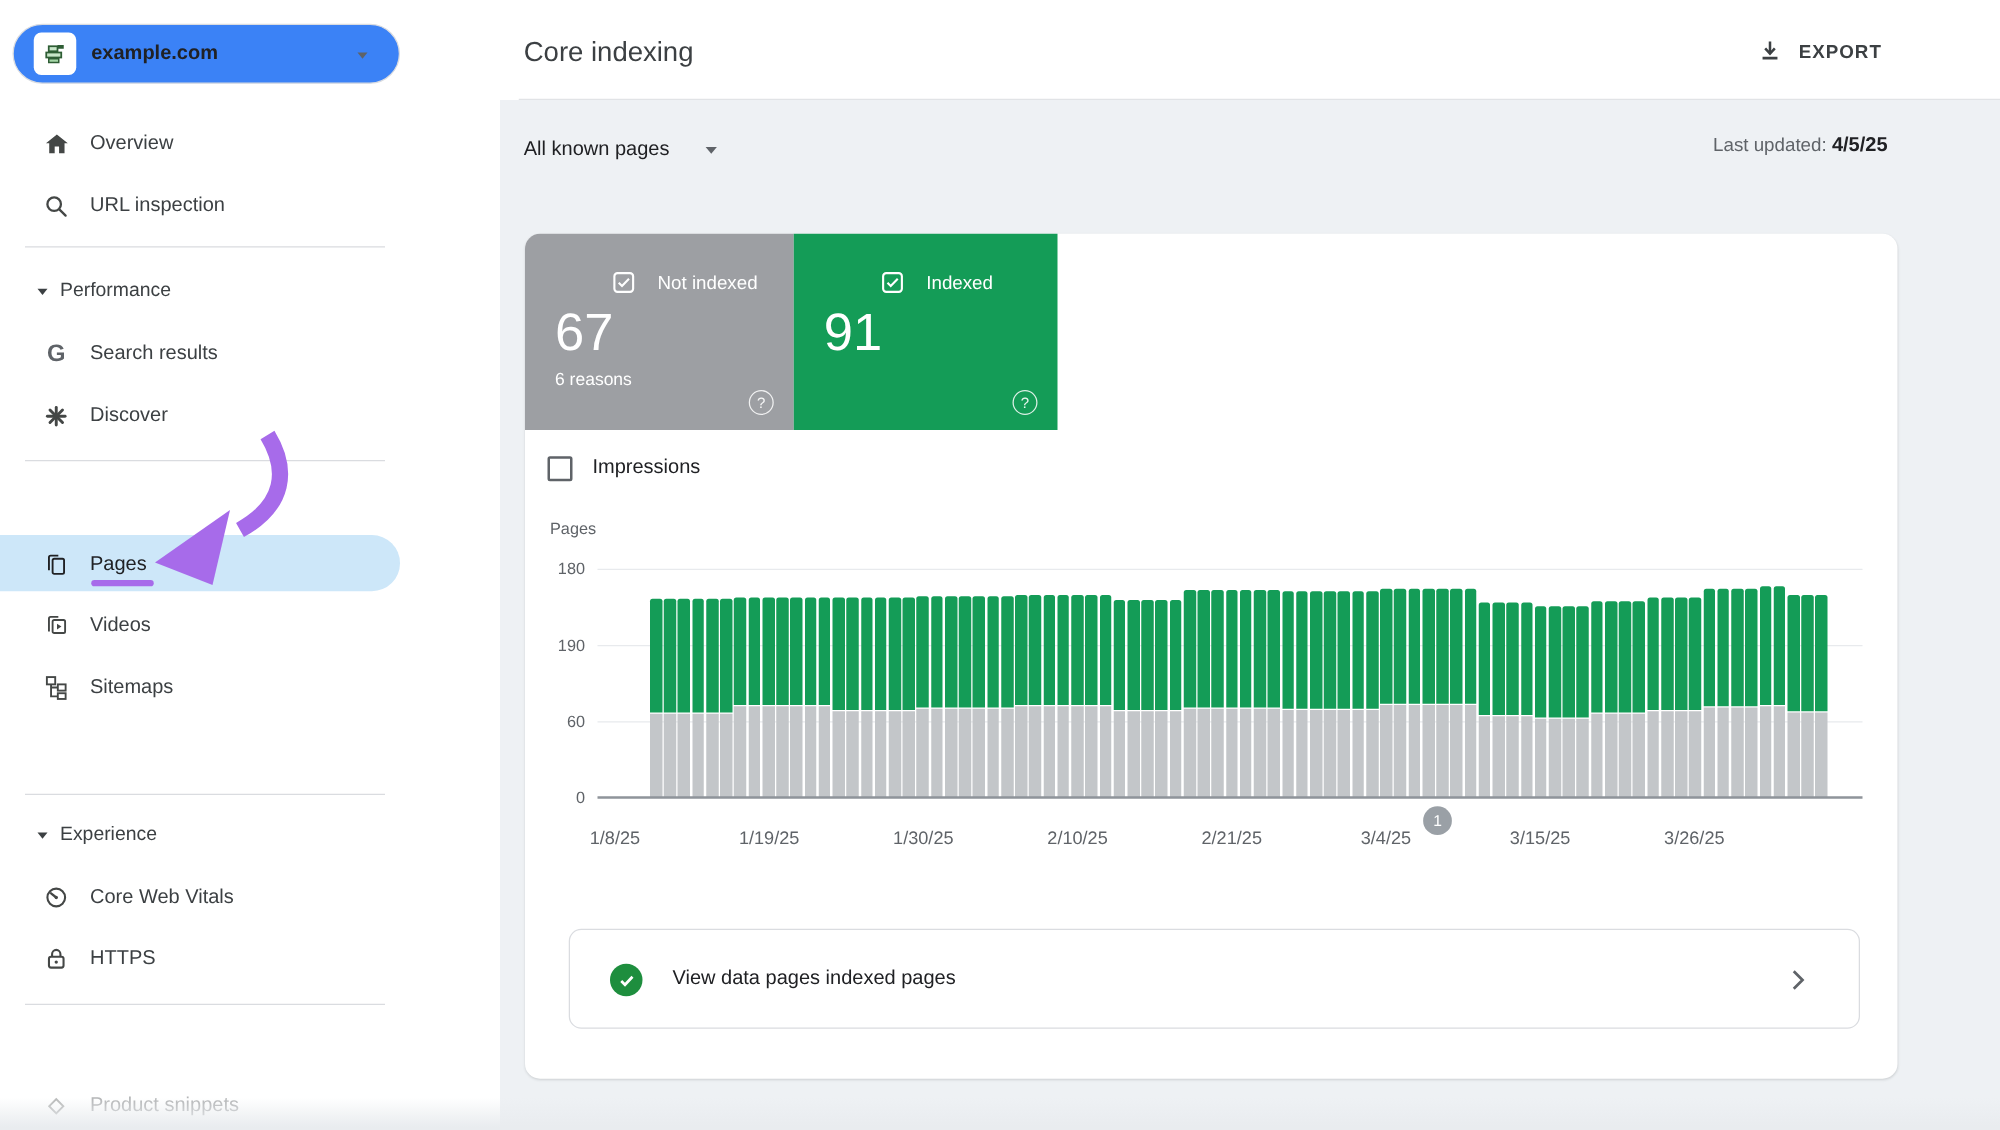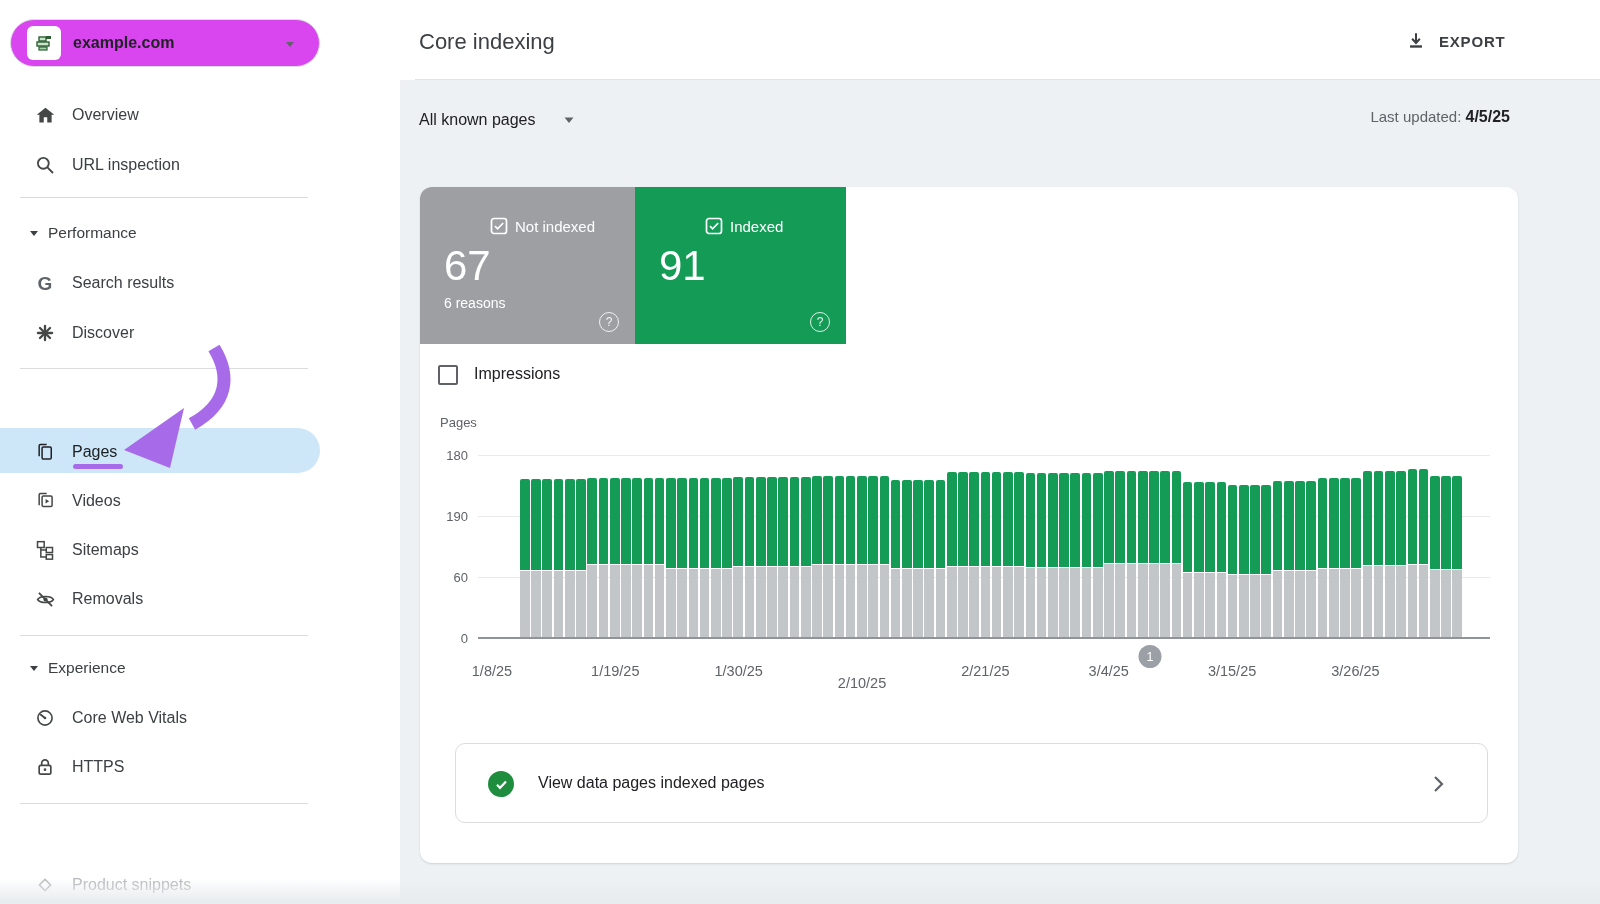--- a/index.html
+++ b/index.html
@@ -5,21 +5,21 @@
   * { margin:0; padding:0; box-sizing:border-box; }
   html,body { width:1600px; height:904px; }
   body {
     position:relative; background:#ffffff; overflow:hidden;
     font-family:"Liberation Sans", sans-serif; color:#3c4043;
   }
 
   
   .sidebar { position:absolute; left:0; top:0; width:400px; height:904px; background:#fff; }
   .prop-pill { position:absolute; left:10px; top:19px; width:310px; height:48px;
-    background:#d946ef; border:1px solid #dadce0; border-radius:24px; cursor:pointer; }
+    background:#3b82f6; border:1px solid #dadce0; border-radius:24px; cursor:pointer; }
   .prop-tile { position:absolute; left:16px; top:6px; width:34px; height:34px;
     background:#fff; border-radius:6px; display:flex; align-items:center; justify-content:center; }
   .prop-name { position:absolute; left:62px; top:0; height:46px; display:flex; align-items:center;
     font-size:16px; font-weight:600; color:#202124; }
   .prop-caret { position:absolute; right:22px; top:17px; }
 
   .nav-row { position:absolute; left:0; width:320px; height:44px; display:flex; align-items:center; cursor:pointer; }
   .nav-row .ic { position:absolute; left:34px; width:22px; height:22px; display:flex; align-items:center; justify-content:center; }
   .nav-row .lbl { position:absolute; left:72px; font-size:16px; color:#3c4043; }
   .sec-row { position:absolute; left:0; width:320px; height:40px; display:flex; align-items:center; cursor:pointer; }
@@ -48,21 +48,21 @@
   .filter .txt { font-size:16px; color:#202124; }
   .updated { position:absolute; top:108px; left:1110px; width:400px; text-align:right; font-size:15px; color:#5f6368; }
   .updated b { color:#202124; font-size:16px; }
 
   
   .panel { position:absolute; left:420px; top:187px; width:1098px; height:676px;
     background:#fff; border-radius:12px; box-shadow:0 1px 2px rgba(60,64,67,.18); }
   .tile { position:absolute; top:0; height:157px; color:#fff; cursor:pointer; }
   .tile-not { left:0; width:215px; background:#9d9fa3; border-radius:12px 0 0 0; }
   .tile-idx { left:215px; width:211px; background:#149c57; }
-  .tile .t-head { position:absolute; left:24px; top:30px; display:flex; align-items:center; gap:7px;padding-left:46px; }
+  .tile .t-head { position:absolute; left:24px; top:30px; display:flex; align-items:center; gap:18px;padding-left:46px; }
   .tile .t-label { font-size:15px; }
   .tile .t-num { position:absolute; left:24px; top:55px; font-size:42px; font-weight:400; }
   .tile .t-sub { position:absolute; left:24px; top:108px; font-size:14px; }
   .tile .t-help { position:absolute; right:16px; bottom:12px; width:20px; height:20px; border:1.5px solid rgba(255,255,255,.85);
     border-radius:50%; display:flex; align-items:center; justify-content:center; font-size:12px; color:rgba(255,255,255,.9); }
 
   .imp-box { position:absolute; left:18px; top:178px; width:20px; height:20px; border:2px solid #5f6368; border-radius:2px; background:#fff; cursor:pointer; }
   .imp-lbl { position:absolute; left:54px; top:178px; font-size:16px; color:#202124; }
 
   .y-title { position:absolute; left:20px; top:228px; font-size:13px; color:#5f6368; }
@@ -191,30 +191,20 @@
       <svg width="20" height="20" viewBox="0 0 24 24" fill="none" stroke="#444746" stroke-width="1.8">
         <rect x="3" y="2" width="8" height="7"></rect>
         <rect x="13.5" y="9" width="7.5" height="6"></rect>
         <rect x="13.5" y="17.5" width="7.5" height="5.5"></rect>
         <path d="M7 9v3h6.5M7 12v8.5h6.5"></path>
       </svg>
     </span>
     <span class="lbl">Sitemaps</span>
   </div>
 
-  <div class="nav-row" style="top:577px">
-    <span class="ic">
-      <svg width="21" height="21" viewBox="0 0 24 24" fill="none" stroke="#444746" stroke-width="1.8">
-        <path d="M3 12c2.8-4.6 15.4-4.6 18 0-2.6 4.6-15.2 4.6-18 0z"></path>
-        <circle cx="12" cy="12" r="2.4" fill="#444746" stroke="none"></circle>
-        <line x1="4.5" y1="4.5" x2="19.5" y2="19.5" stroke-width="2.1"></line>
-      </svg>
-    </span>
-    <span class="lbl">Removals</span>
-  </div>
 
   <div class="sb-div" style="top:635px"></div>
 
   <div class="sec-row" style="top:648px">
     <span class="car">
       <svg width="14" height="14" viewBox="0 0 14 14">
           <polygon points="3,5 11,5 7,10" fill="#3c4043"></polygon>
         </svg>
     </span>
     <span class="lbl">Experience</span>
@@ -669,21 +659,21 @@
           <div class="seg-not" style="height: 68.1167px;"></div>
         </div>
       </div>
     <div class="zeroline"></div>
     <div class="marker" style="left:672px">1</div>
   </div>
   <div class="xlabels">
       <span class="xlabel" style="left: 13.9643px;">1/8/25</span>
       <span class="xlabel" style="left: 137.321px;">1/19/25</span>
       <span class="xlabel" style="left: 260.679px;">1/30/25</span>
-      <span class="xlabel" style="left: 384.036px; margin-top: 12px;">2/10/25</span>
+      <span class="xlabel" style="left: 384.036px;">2/10/25</span>
       <span class="xlabel" style="left: 507.393px;">2/21/25</span>
       <span class="xlabel" style="left: 630.75px;">3/4/25</span>
       <span class="xlabel" style="left: 754.107px;">3/15/25</span>
       <span class="xlabel" style="left: 877.464px;">3/26/25</span>
     </div>
 
   <div class="view-row">
     <span class="view-check">
       <svg width="15" height="15" viewBox="0 0 15 15" fill="none" stroke="#fff" stroke-width="2.2">
         <path d="M3 7.8l3 3 6-6.4"></path>

